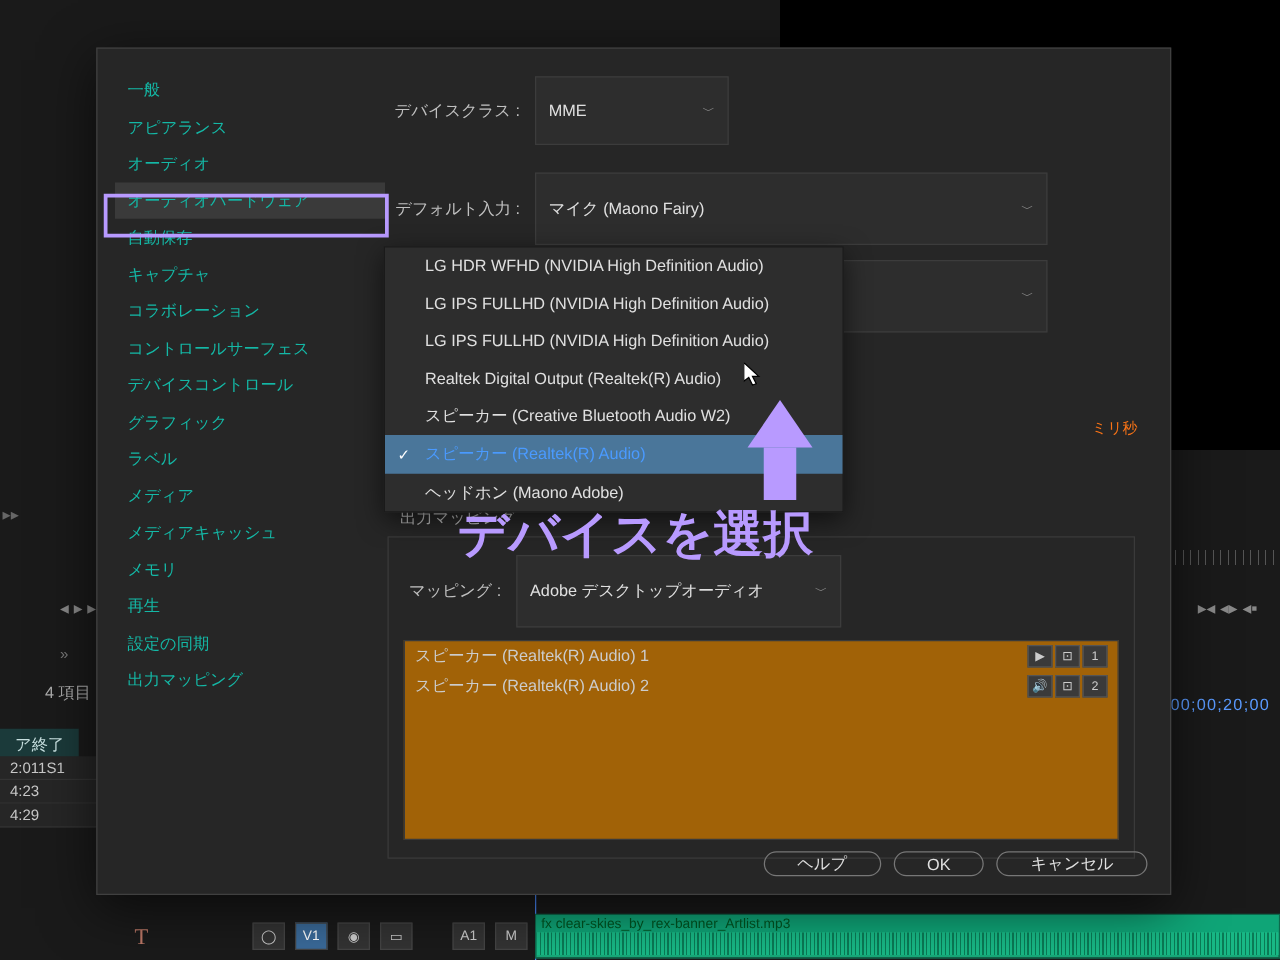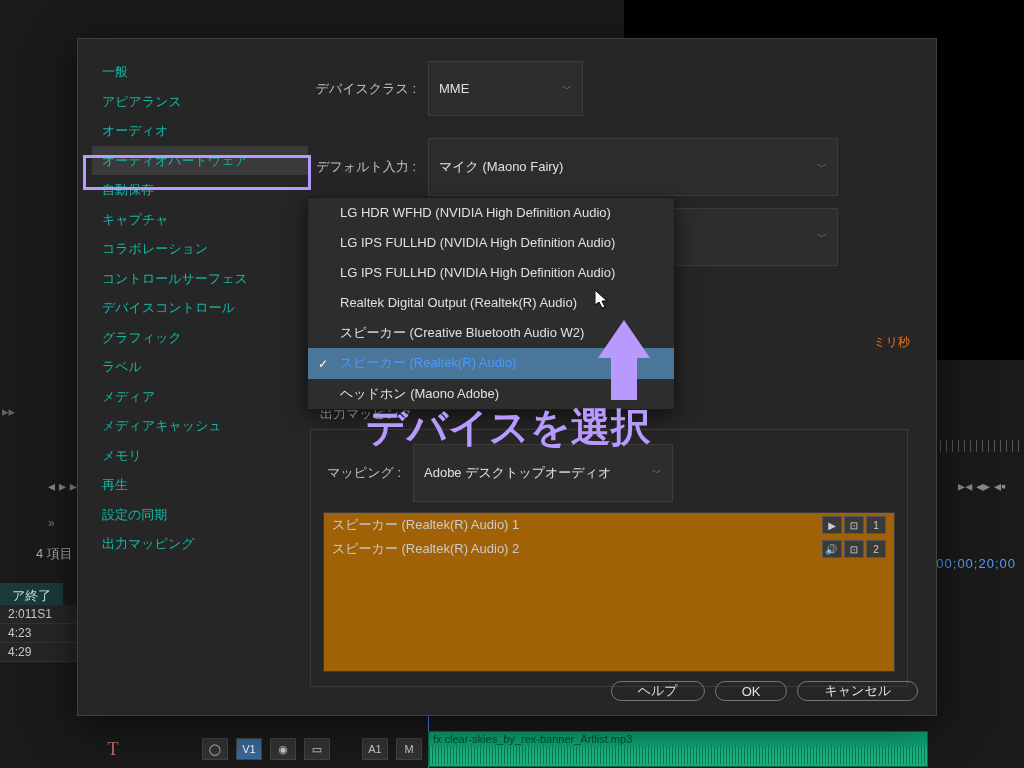--- a/index.html
+++ b/index.html
@@ -43,21 +43,21 @@
 .dlg-btn { padding: 0 26px; border: 1px solid #777; border-radius: 14px; color: #e0e0e0; background: transparent; font-size: 13px; cursor: pointer; }
 .bg-items-label { position: absolute; left: 36px; top: 545px; color: #aaa; font-size: 13px; }
 .bg-end { position: absolute; left: 0; top: 583px; background: #1b3a3a; padding: 4px 12px; color: #c8e0e0; font-size: 13px; }
 .bg-rows { position: absolute; left: 0; top: 605px; width: 78px; }
 .bg-row { padding: 2px 8px; color: #c8c8c8; background: #262626; border-bottom: 1px solid #333; font-size: 12px; }
 .timecode { position: absolute; right: 8px; top: 556px; color: #5a9aff; font-size: 13px; letter-spacing: 1px; }
 .track-block { position: absolute; left: 100px; bottom: 6px; display: flex; align-items: center; gap: 8px; }
 .text-tool { width: 26px; height: 26px; color: #bb7766; font-size: 18px; font-family: Georgia, serif; display: flex; align-items: center; justify-content: center; }
 .track-btn { width: 26px; height: 22px; background: #333; color: #ccc; font-size: 11px; display: inline-flex; align-items: center; justify-content: center; border: 1px solid #444; }
 .track-btn.accent { background: #3a6a99; color: #fff; }
-.audio-clip { position: absolute; left: 428px; bottom: 1px; width: 500px; height: 36px; background: linear-gradient(#1fd39a,#17a878); border: 1px solid #0c6a4c; overflow: hidden; font-size: 11px; }
+.audio-clip { position: absolute; left: 428px; bottom: 1px; width: 596px; height: 36px; background: linear-gradient(#1fd39a,#17a878); border: 1px solid #0c6a4c; overflow: hidden; font-size: 11px; }
 .audio-clip .clip-hdr { background: #0fa577; color: #052; padding: 1px 4px; display: flex; align-items: center; gap: 3px; }
 .waveform { height: 18px; background: repeating-linear-gradient(90deg,#0a7a55 0 1px,transparent 1px 3px),#18b885; }
 .playhead { position: absolute; left: 428px; top: 660px; bottom: 0; width: 1px; background: #4a8aff; }
 .ruler-ticks { position: absolute; right: 0; top: 440px; width: 90px; height: 12px; background: repeating-linear-gradient(90deg,#555 0 1px,transparent 1px 6px); }
 .transport { position: absolute; left: 48px; top: 478px; display: flex; gap: 14px; color: #888; font-size: 14px; }
 .transport-r { position: absolute; right: 18px; top: 478px; display: flex; gap: 10px; color: #888; font-size: 14px; }
 .tabs { position: absolute; left: 48px; top: 516px; color: #777; font-size: 12px; }
 .left-collapse { position: absolute; left: 2px; top: 404px; color: #666; }
 </style>
 </head>

